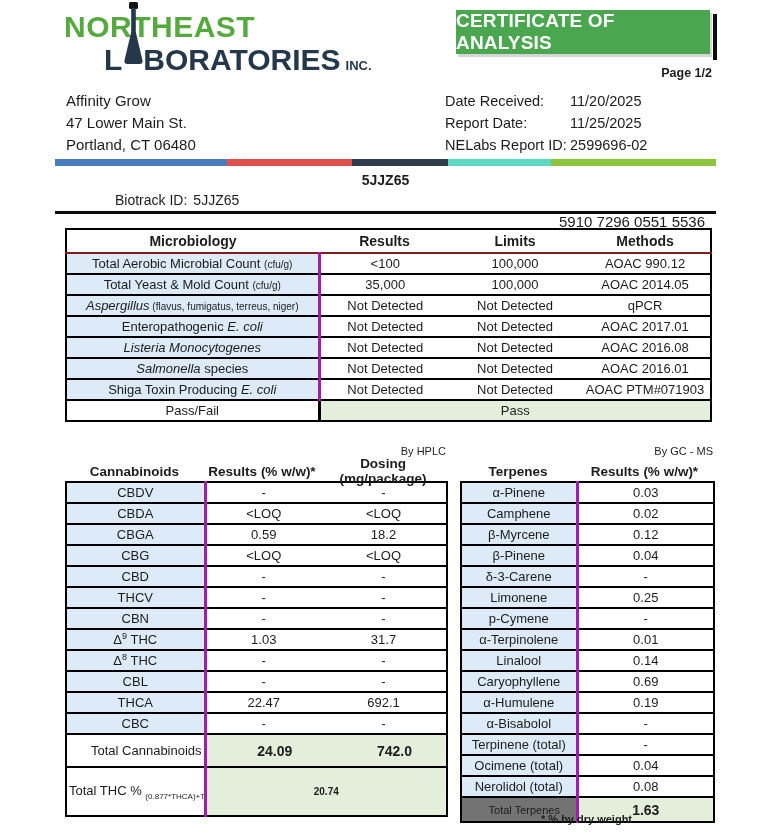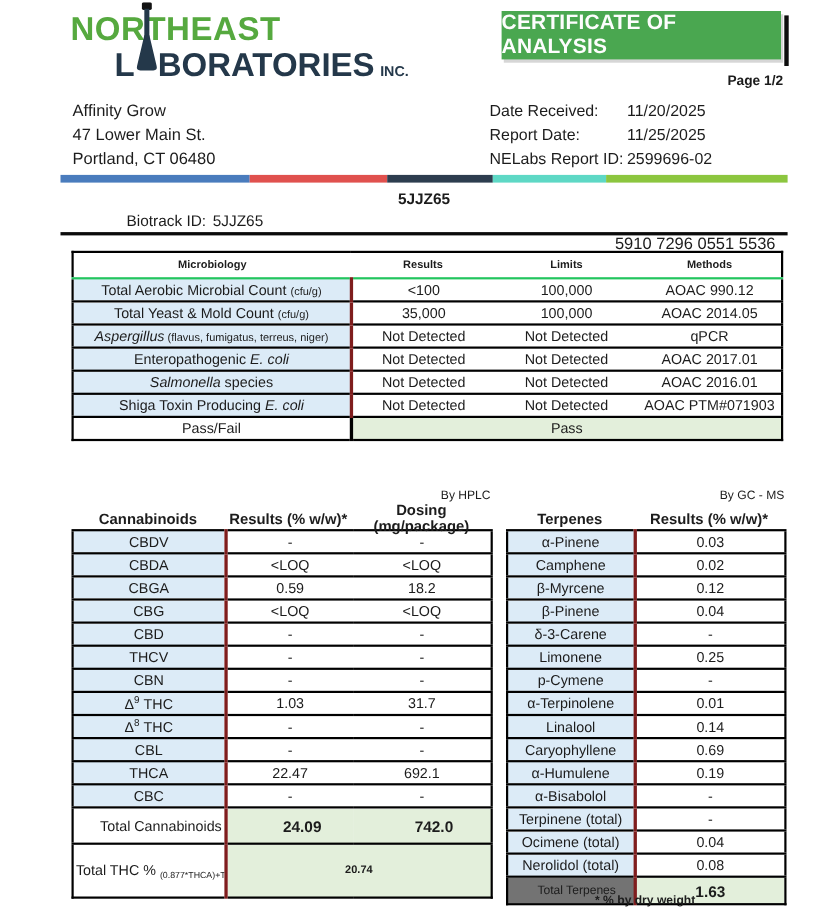--- a/index.html
+++ b/index.html
@@ -38,29 +38,29 @@
   .color-bar{position:absolute;left:55px;top:159px;width:661px;height:7px;display:flex;}
   .sample-id{position:absolute;left:55px;top:172px;width:661px;text-align:center;font-size:14px;font-weight:700;}
   .biotrack{position:absolute;left:115px;top:192px;font-size:14px;}
   .biotrack b{font-weight:400;margin-left:6px;}
   .sample-code{position:absolute;left:450px;top:191px;width:255px;text-align:right;font-size:15px;margin-top:22px;}
   .divider{position:absolute;left:55px;top:211px;width:661px;height:3px;background:#0b0b0b;}
   
   .ctable{border-collapse:collapse;table-layout:fixed;border:2px solid #000;}
   .ctable td,.ctable th{padding:0 2px;text-align:center;vertical-align:middle;overflow:hidden;white-space:nowrap;}
   .ctable td{border-top:2px solid #000;font-size:13px;height:19px;}
-  .name-cell{background:var(--cell-blue);border-right:3px solid #7f1d1d;}
+  .name-cell{background:var(--cell-blue);border-right:3px solid #a21caf;}
   .it{font-style:italic;}
   .sm{font-size:10px;}
   .sup{font-size:9px;vertical-align:super;}
   .subf{font-size:8px;vertical-align:sub;}
   
   .micro-wrap{position:absolute;left:65px;top:228px;}
   .micro-wrap .ctable{width:645px;}
-  .micro-wrap th{font-size:10px;font-weight:700;height:22px;border-bottom:2px solid #22c55e;margin-left:29px;}
+  .micro-wrap th{font-size:14px;font-weight:700;height:22px;border-bottom:2px solid #7f1d1d;margin-left:29px;}
   .pf-name{background:#fff;border-right:3px solid #000;height:26px;}
   .pf-value{background:var(--cell-green);height:26px;}
   
   .sect{position:absolute;}
   .cann-sect{left:65px;top:445px;width:381px;}
   .terp-sect{left:460px;top:445px;width:253px;}
   .method-note{font-size:11px;text-align:right;height:16px;}
   .cann-sect .method-note{margin-left:139px;width:242px;}
   .terp-sect .method-note{margin-left:116px;width:137px;}
   .col-heads{display:flex;font-size:13.5px;font-weight:700;height:20px;align-items:center;}
@@ -165,20 +165,26 @@
             <td>Not Detected</td>
             <td>qPCR</td>
           </tr>
           <tr>
             <td class="name-cell"><span>Enteropathogenic </span><span class="it">E. coli</span></td>
             <td>Not Detected</td>
             <td>Not Detected</td>
             <td>AOAC 2017.01</td>
           </tr>
           <tr>
+            <td class="name-cell"><span class="it">Listeria Monocytogenes</span></td>
+            <td>Not Detected</td>
+            <td>Not Detected</td>
+            <td>AOAC 2016.08</td>
+          </tr>
+          <tr>
             <td class="name-cell"><span class="it">Salmonella</span><span> species</span></td>
             <td>Not Detected</td>
             <td>Not Detected</td>
             <td>AOAC 2016.01</td>
           </tr>
           <tr>
             <td class="name-cell"><span>Shiga Toxin Producing </span><span class="it">E. coli</span></td>
             <td>Not Detected</td>
             <td>Not Detected</td>
             <td>AOAC PTM#071903</td>

